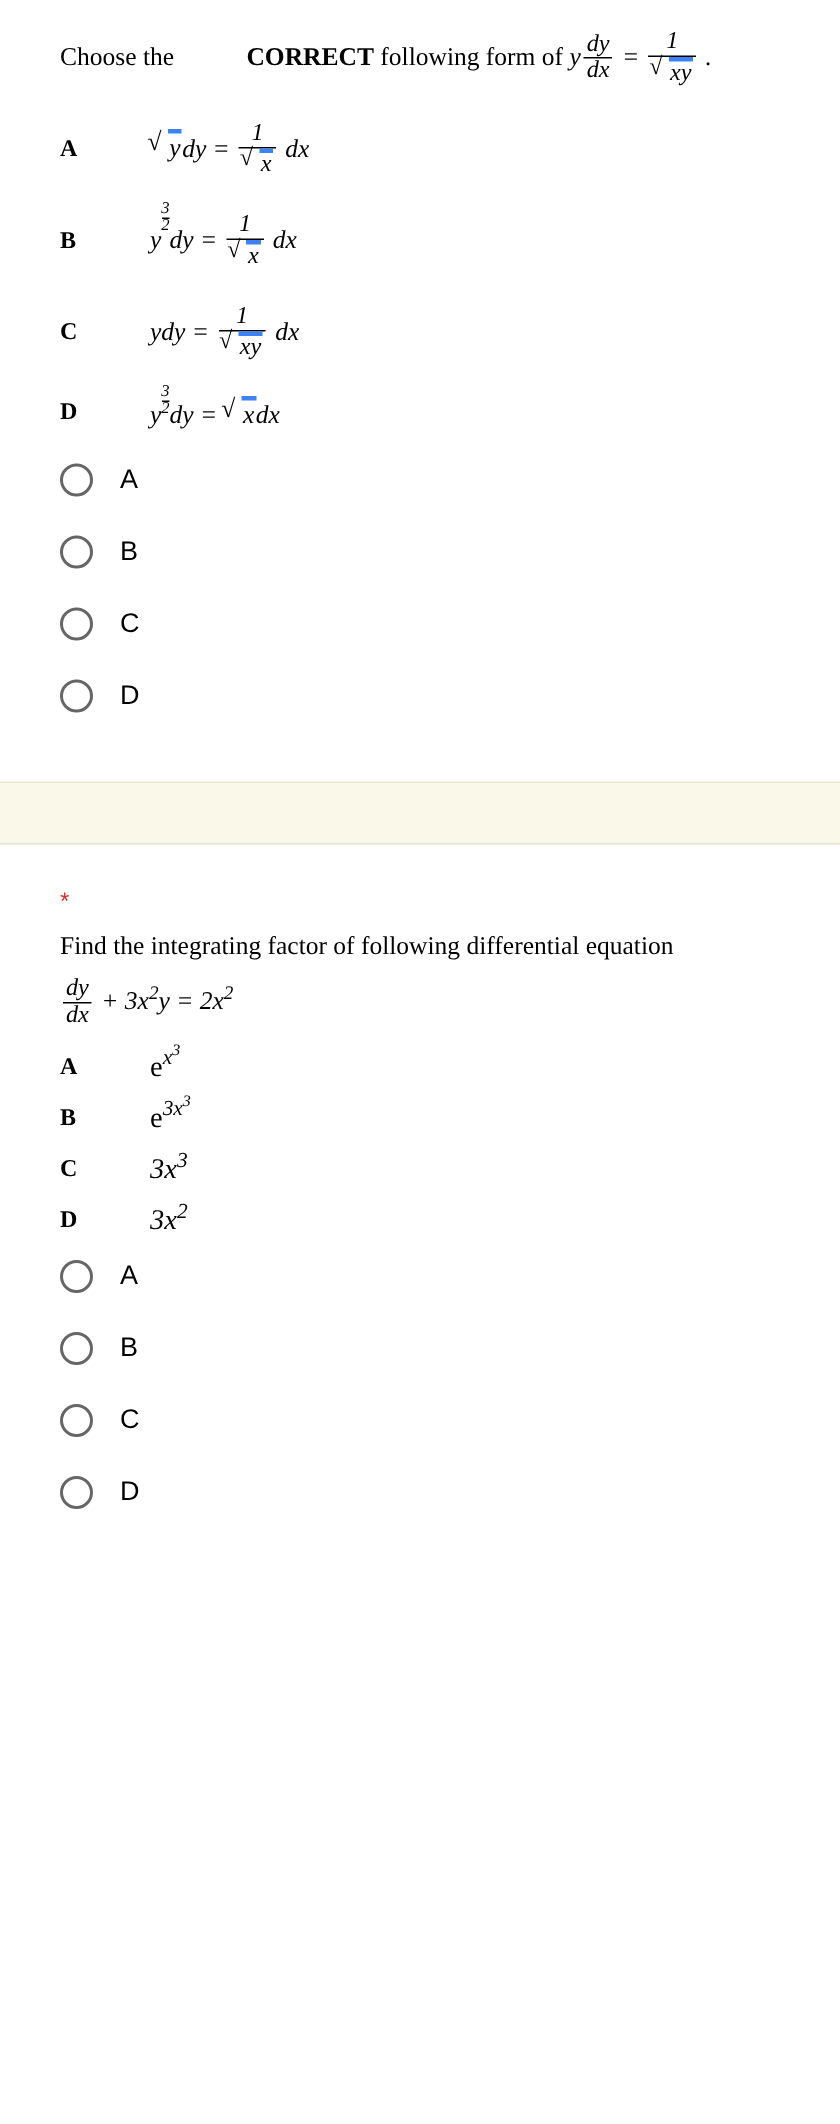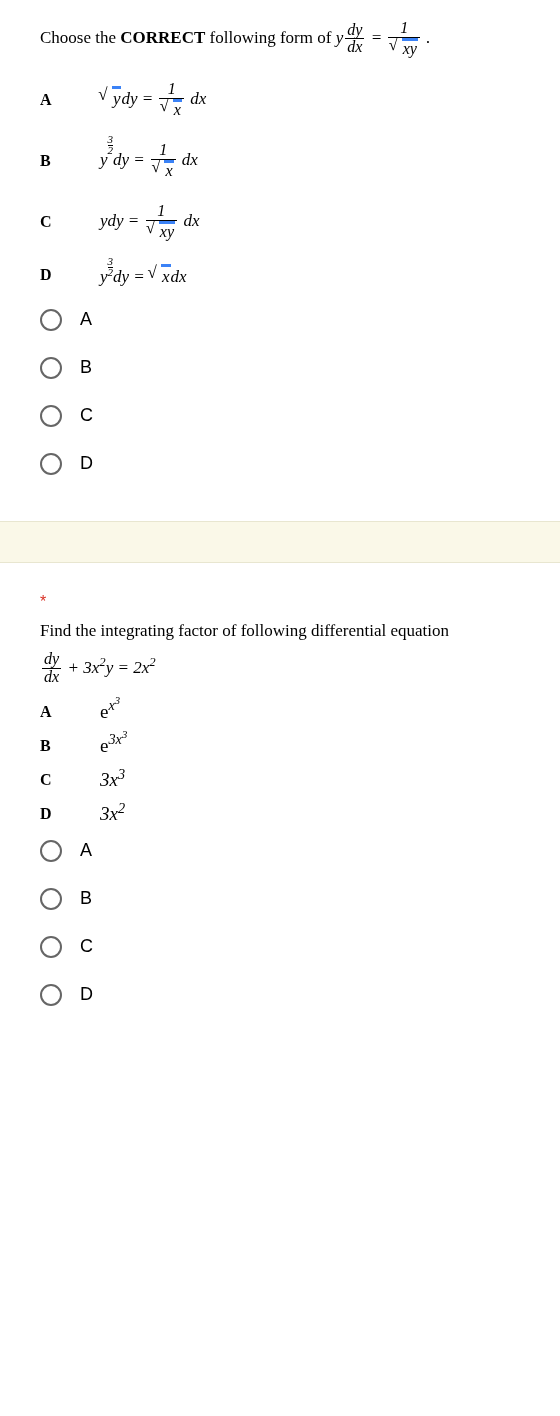--- a/index.html
+++ b/index.html
@@ -13,21 +13,21 @@
   }
   .question-block {
     padding: 20px 40px 20px 40px;
   }
   .q-stem {
     font-family: 'Times New Roman', serif;
     font-size: 17px;
     margin-bottom: 20px;
     line-height: 1.6;
   }
-  .q-stem b { font-weight: bold; }
+  .q-stem b { font-weight: bold; margin-left: 44px; }
   .math {
     font-family: 'Times New Roman', serif;
     font-style: italic;
     white-space: nowrap;
   }
   .frac {
     display: inline-block;
     vertical-align: middle;
     text-align: center;
     font-size: 0.95em;

